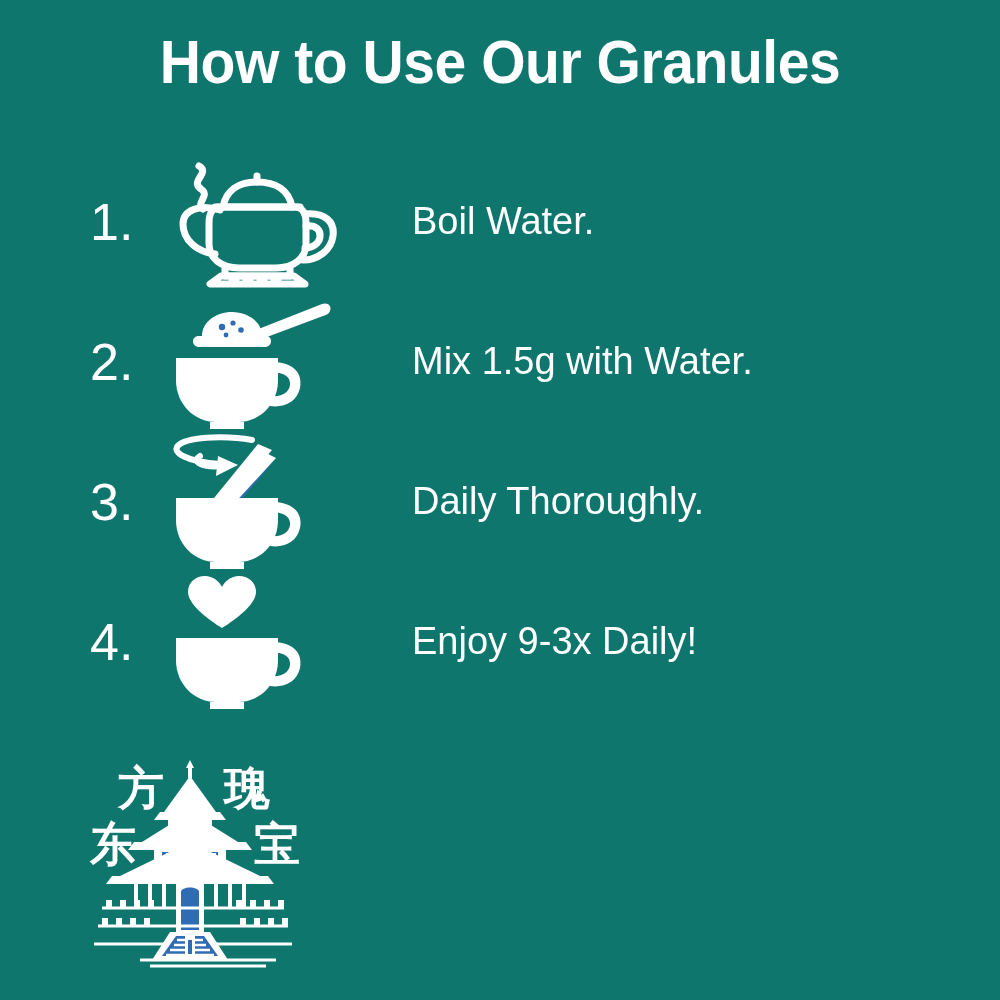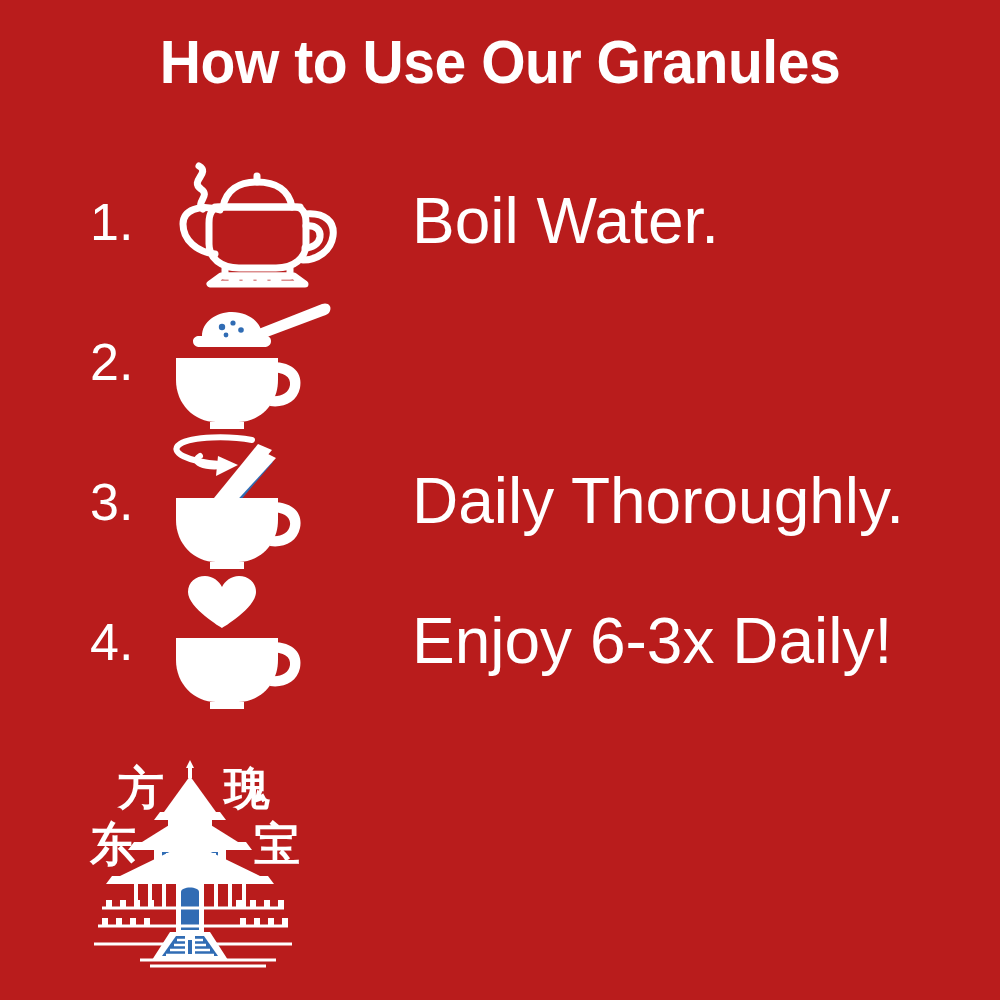--- a/index.html
+++ b/index.html
@@ -10,21 +10,21 @@
     width: 1000px;
     height: 1000px;
     background: #306cb4;
     font-family: "Liberation Sans", sans-serif;
     overflow: hidden;
     position: relative;
   }
   .poster {
     position: absolute;
     inset: 0;
-    background: #b91c1c;
+    background: #0f766e;
   }
 
   
   .title {
     position: absolute;
     top: 26px;
     left: 0;
     width: 1000px;
     text-align: center;
     color: #ffffff;
@@ -72,21 +72,21 @@
     align-items: center;
     justify-content: center;
   }
   .step-icon svg { display: block; }
   .step-label {
     position: absolute;
     left: 412px;
     top: 50%;
     transform: translateY(-50%);
     color: #ffffff;
-    font-size: 64px;
+    font-size: 38px;
     font-weight: normal;
     line-height: 1.05;
     white-space: nowrap;
   }
 
   
   .brand {
     position: absolute;
     left: 0;
     top: 750px;
@@ -155,20 +155,21 @@
             <circle cx="66" cy="43" r="2.4" fill="#306cb4"></circle>
 
             <path d="M112 70 C134 70, 143 82, 140 96 C137 110, 124 116, 110 114 L111 104 C121 105, 129 101, 130 93 C131 85, 124 80, 110 80 Z"></path>
 
             <path d="M16 66 L118 66 L118 88 C118 112, 100 130, 78 130 L56 130 C34 130, 16 112, 16 88 Z"></path>
 
             <path d="M50 130 L84 130 L84 137 L50 137 Z"></path>
           </g>
         </svg>
       </div>
+      <div class="step-label">Mix 1.5g with Water.</div>
     </div>
 
     <div class="step">
       <div class="step-num">3.</div>
       <div class="step-icon">
         <svg width="185" height="140" viewBox="0 0 185 140">
           <g fill="#ffffff">
 
             <path d="M98 12 L112 18 L66 72 L54 66 Z"></path>
             <path d="M106 26 L113 30 L74 76 L66 72 Z" fill="#306cb4"></path>
@@ -200,21 +201,21 @@
             <path d="M62 56 C62 56, 28 36, 28 20 C28 10, 36 4, 45 4 C53 4, 59 9, 62 15 C65 9, 71 4, 79 4 C88 4, 96 10, 96 20 C96 36, 62 56, 62 56 Z"></path>
 
             <path d="M112 70 C134 70, 143 82, 140 96 C137 110, 124 116, 110 114 L111 104 C121 105, 129 101, 130 93 C131 85, 124 80, 110 80 Z"></path>
 
             <path d="M16 66 L118 66 L118 88 C118 112, 100 130, 78 130 L56 130 C34 130, 16 112, 16 88 Z"></path>
 
             <path d="M50 130 L84 130 L84 137 L50 137 Z"></path>
           </g>
         </svg>
       </div>
-      <div class="step-label">Enjoy 6-3x Daily!</div>
+      <div class="step-label">Enjoy 9-3x Daily!</div>
     </div>
 
   </div>
 
   <div class="brand">
     <div class="brand-mark">
       <svg width="240" height="220" viewBox="0 0 240 220">
         <g fill="#ffffff" stroke="none">
 
           <text x="30" y="54" font-family="DejaVu Sans, sans-serif" font-size="46" font-weight="bold" fill="#ffffff">方</text>

